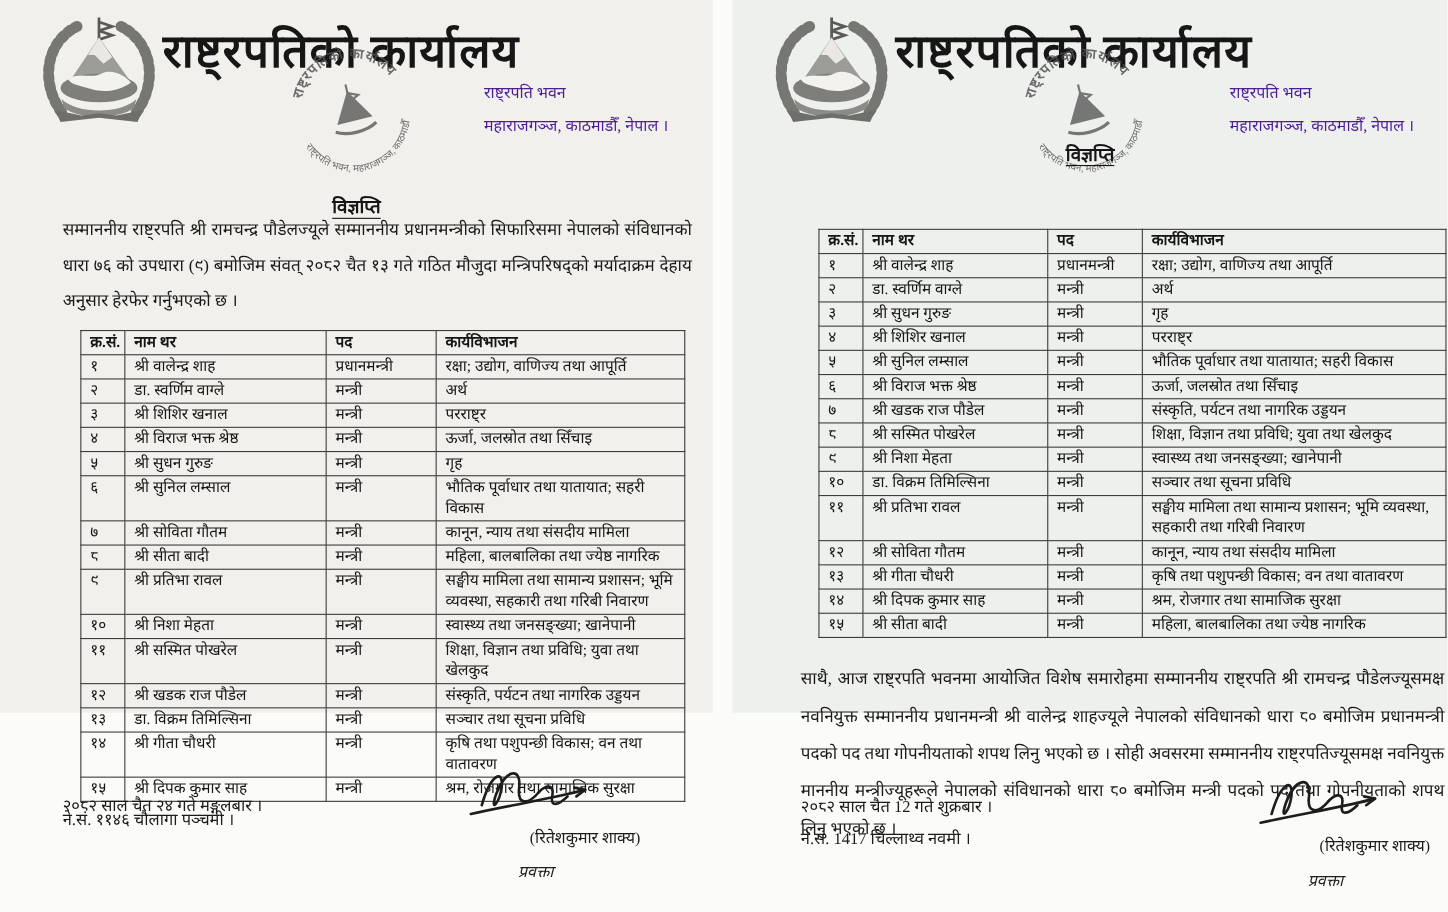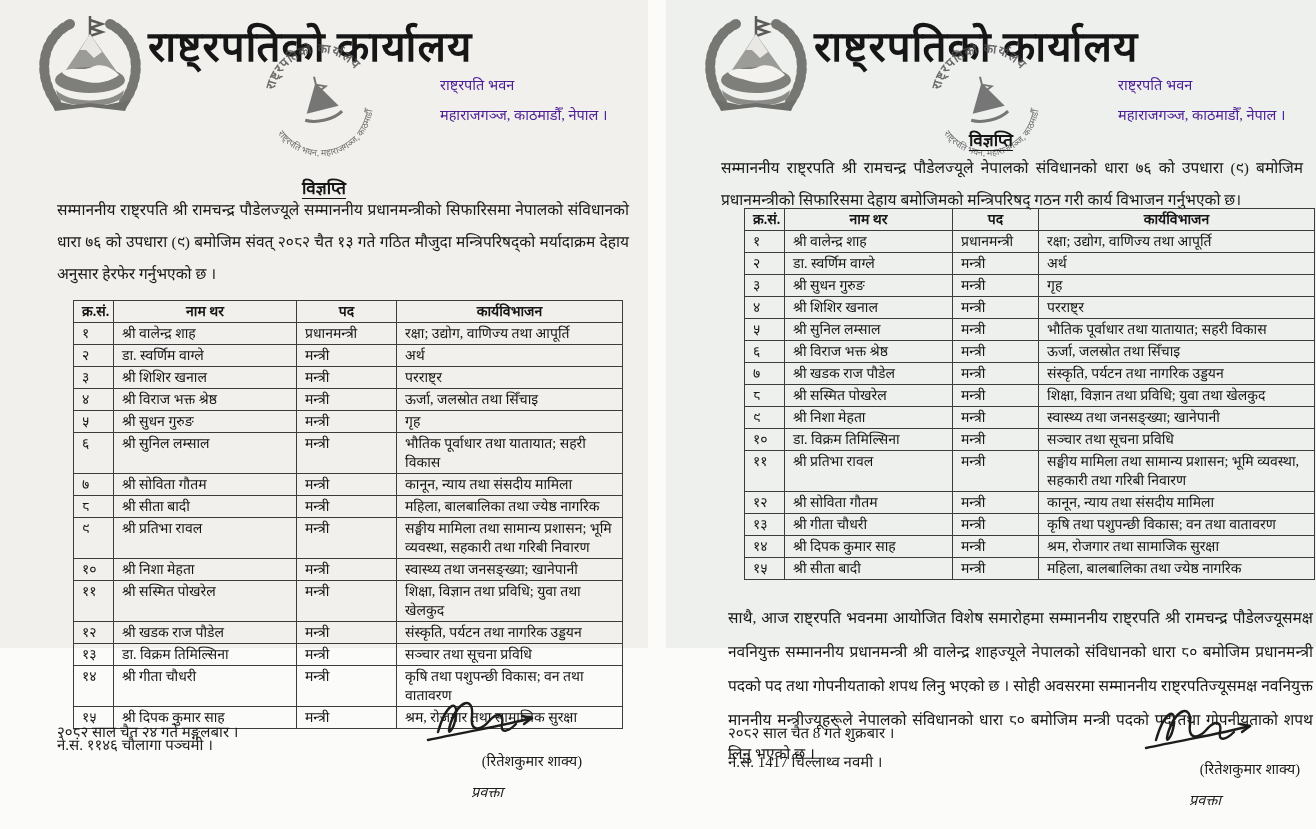--- a/index.html
+++ b/index.html
@@ -45,21 +45,21 @@
     position:absolute; border-collapse:collapse; table-layout:fixed;
     font-size:14px; color:#161616; background:transparent;
   }
   #page-left  table.cabinet { left:73px; top:300px; width:549px; }
   #page-right table.cabinet { left:78px; top:208px; width:570px; }
   table.cabinet th, table.cabinet td {
     border:1px solid #3c3c3c; padding:1px 8px; vertical-align:top;
     text-align:left; line-height:19px; font-weight:normal;
     overflow:hidden;
   }
-  table.cabinet th { font-weight:bold;text-align:center; }
+  table.cabinet th { font-weight:bold; }
 
   .date-line { position:absolute; font-size:15px; color:#1b1b1b; }
   #page-left  .date-1 { left:57px; top:705px;margin-top:16px; }
   #page-left  .date-2 { left:57px; top:734px; }
   #page-right .date-1 { left:62px; top:722px; }
   #page-right .date-2 { left:62px; top:751px; }
 
   .signature { position:absolute; width:130px; height:58px; }
   #page-left  .signature { left:420px; top:692px; }
   #page-right .signature { left:472px; top:700px; }
@@ -274,21 +274,20 @@
     </g>
   </svg>
 
   <div class="address">
     <div>राष्ट्रपति भवन</div>
     <div>महाराजगञ्ज, काठमाडौँ, नेपाल ।</div>
   </div>
 
   <div class="notice-heading">विज्ञप्ति</div>
 
-  <p class="intro">सम्माननीय राष्ट्रपति श्री रामचन्द्र पौडेलज्यूले नेपालको संविधानको धारा ७६ को उपधारा (९) बमोजिम प्रधानमन्त्रीको सिफारिसमा देहाय बमोजिमको मन्त्रिपरिषद् गठन गरी कार्य विभाजन गर्नुभएको छ।</p>
 
   <table class="cabinet">
     <colgroup>
         <col style="width:40px">
         <col style="width:168px">
         <col style="width:86px">
         <col style="width:276px">
       </colgroup>
     <thead>
         <tr>
@@ -387,21 +386,21 @@
           <td>१५</td>
           <td>श्री सीता बादी</td>
           <td>मन्त्री</td>
           <td>महिला, बालबालिका तथा ज्येष्ठ नागरिक</td>
         </tr>
       </tbody>
   </table>
 
   <p class="closing">साथै, आज राष्ट्रपति भवनमा आयोजित विशेष समारोहमा सम्माननीय राष्ट्रपति श्री रामचन्द्र पौडेलज्यूसमक्ष नवनियुक्त सम्माननीय प्रधानमन्त्री श्री वालेन्द्र शाहज्यूले नेपालको संविधानको धारा ८० बमोजिम प्रधानमन्त्री पदको पद तथा गोपनीयताको शपथ लिनु भएको छ । सोही अवसरमा सम्माननीय राष्ट्रपतिज्यूसमक्ष नवनियुक्त माननीय मन्त्रीज्यूहरूले नेपालको संविधानको धारा ८० बमोजिम मन्त्री पदको पद तथा गोपनीयताको शपथ लिनु भएको छ ।</p>
 
-  <div class="date-line date-1">२०८२ साल चैत 8 गते शुक्रबार ।</div>
+  <div class="date-line date-1">२०८२ साल चैत 12 गते शुक्रबार ।</div>
   <div class="date-line date-2">ने.सं. 1417 चिल्लाथ्व नवमी ।</div>
 
   <svg class="signature" viewBox="0 0 130 58">
     <g fill="none" stroke="#1d1d1d" stroke-width="2.4" stroke-linecap="round">
       <path d="M18 40 C26 12 38 6 36 24 C34 38 25 48 31 30 C39 8 54 4 52 24 C50 40 60 40 70 28"></path>
       <path d="M70 28 C78 20 84 22 82 32 C80 42 88 40 96 32"></path>
       <path d="M8 48 C44 40 82 34 112 26"></path>
       <path d="M112 26 L102 24 M112 26 L104 32"></path>
     </g>
   </svg>

